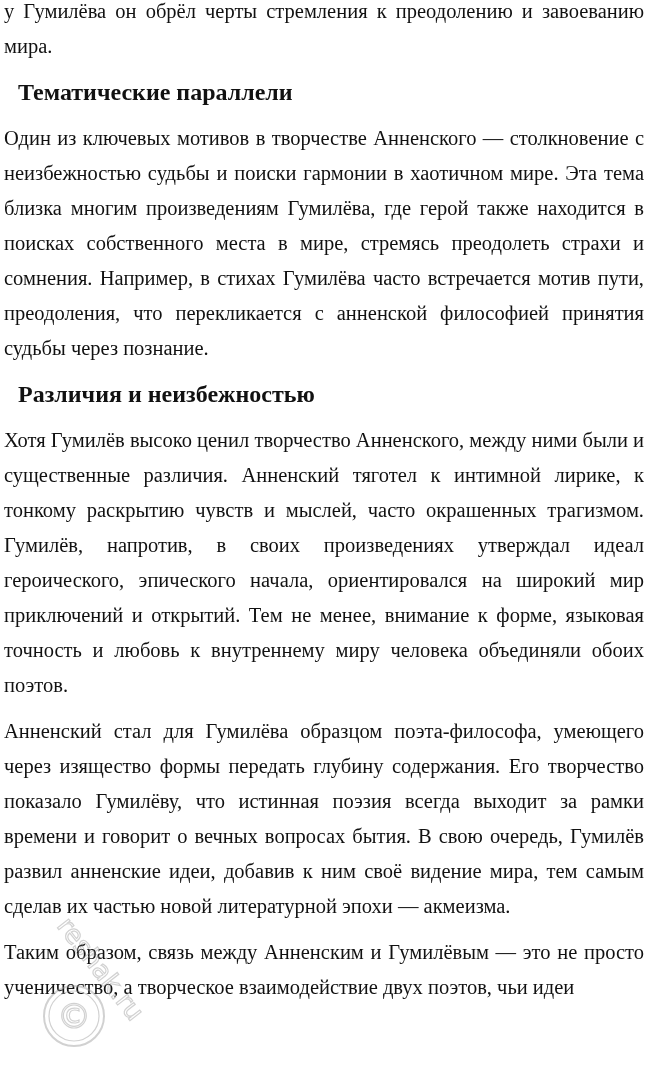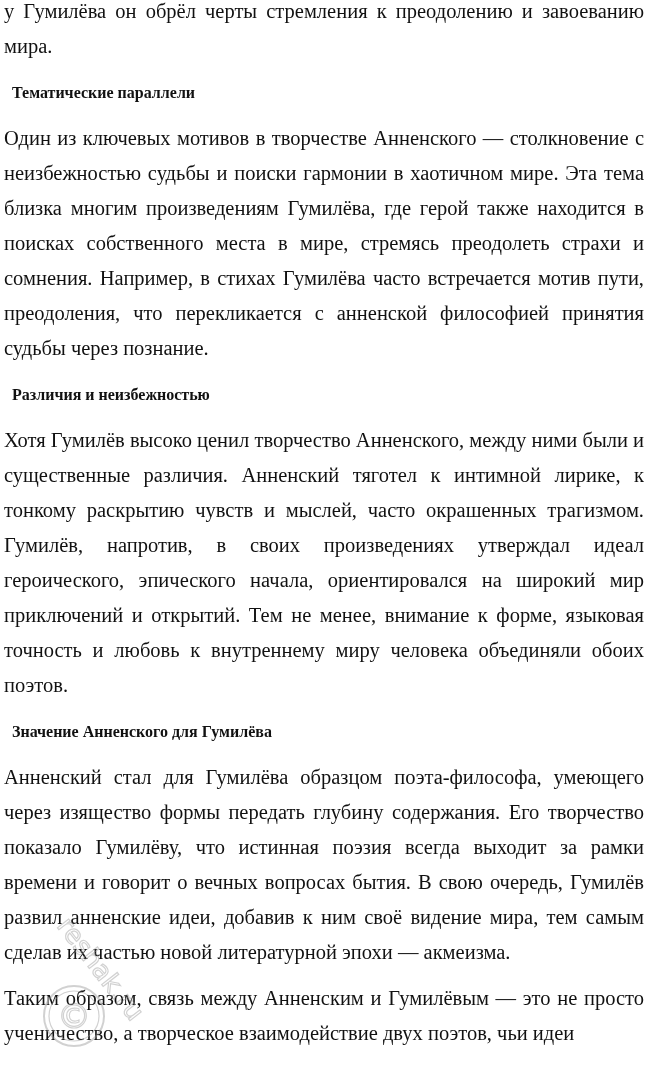--- a/index.html
+++ b/index.html
@@ -22,23 +22,23 @@
       font-size: 20.5px;
       line-height: 35px;
       color: #111111;
     }
     .para {
       margin: 0 0 11px 0;
       text-align: justify;
       text-align-last: left;
     }
     .heading {
-      margin: 0 0 11px 8px;
+      margin: 0 0 11px 14px;
       font-weight: bold;
-      font-size: 16px;
+      font-size: 24px;
       line-height: 35px;
     }
     .watermark {
       position: absolute;
       left: 36px;
       top: 918px;
       width: 120px;
       height: 120px;
       pointer-events: none;
       opacity: 0.45;
@@ -53,21 +53,20 @@
 
 <div class="page">
   <p class="para">у Гумилёва он обрёл черты стремления к преодолению и завоеванию мира.</p>
 
   <h3 class="heading">Тематические параллели</h3>
   <p class="para">Один из ключевых мотивов в творчестве Анненского — столкновение с неизбежностью судьбы и поиски гармонии в хаотичном мире. Эта тема близка многим произведениям Гумилёва, где герой также находится в поисках собственного места в мире, стремясь преодолеть страхи и сомнения. Например, в стихах Гумилёва часто встречается мотив пути, преодоления, что перекликается с анненской философией принятия судьбы через познание.</p>
 
   <h3 class="heading">Различия и неизбежностью</h3>
   <p class="para">Хотя Гумилёв высоко ценил творчество Анненского, между ними были и существенные различия. Анненский тяготел к интимной лирике, к тонкому раскрытию чувств и мыслей, часто окрашенных трагизмом. Гумилёв, напротив, в своих произведениях утверждал идеал героического, эпического начала, ориентировался на широкий мир приключений и открытий. Тем не менее, внимание к форме, языковая точность и любовь к внутреннему миру человека объединяли обоих поэтов.</p>
 
-  <h3 class="heading">Значение Анненского для Гумилёва</h3>
   <p class="para">Анненский стал для Гумилёва образцом поэта-философа, умеющего через изящество формы передать глубину содержания. Его творчество показало Гумилёву, что истинная поэзия всегда выходит за рамки времени и говорит о вечных вопросах бытия. В свою очередь, Гумилёв развил анненские идеи, добавив к ним своё видение мира, тем самым сделав их частью новой литературной эпохи — акмеизма.</p>
 
   <p class="para">Таким образом, связь между Анненским и Гумилёвым — это не просто ученичество, а творческое взаимодействие двух поэтов, чьи идеи</p>
 </div>
 
 <div class="watermark">
   <svg viewBox="0 0 120 140" xmlns="http://www.w3.org/2000/svg">
     <circle cx="38" cy="98" r="30" fill="none" stroke="#9a9a9a" stroke-width="2"></circle>
     <circle cx="38" cy="98" r="25" fill="none" stroke="#9a9a9a" stroke-width="1.2"></circle>
     <text x="38" y="110" text-anchor="middle" font-family="DejaVu Sans, sans-serif" font-size="34" fill="none" stroke="#9a9a9a" stroke-width="1.2">©</text>

